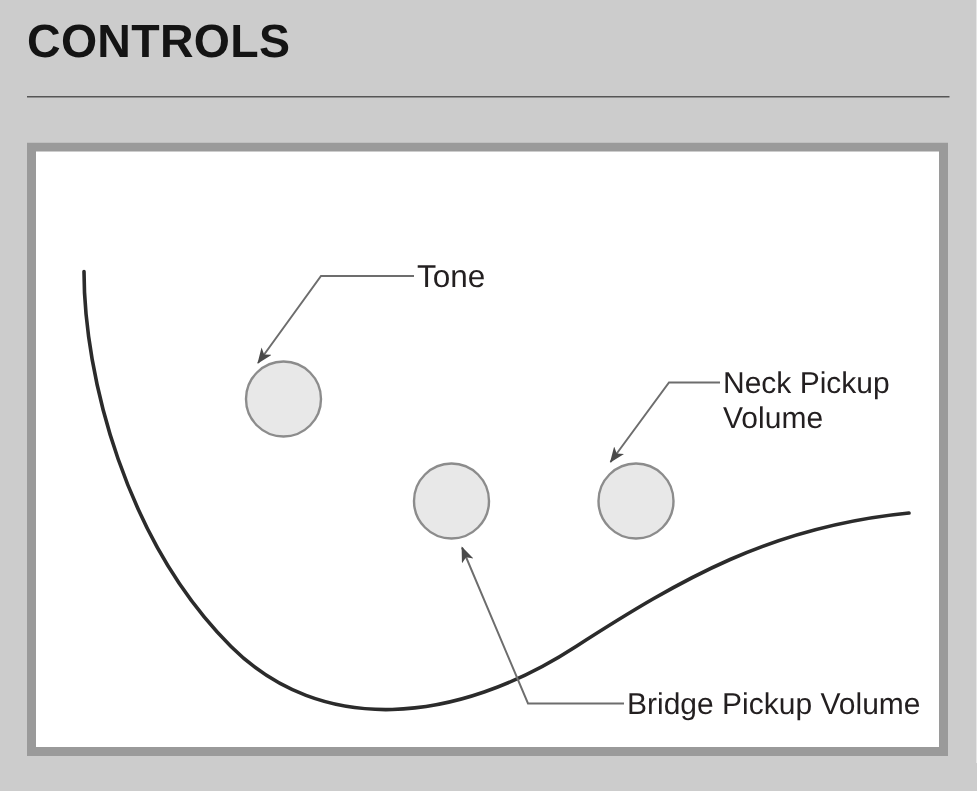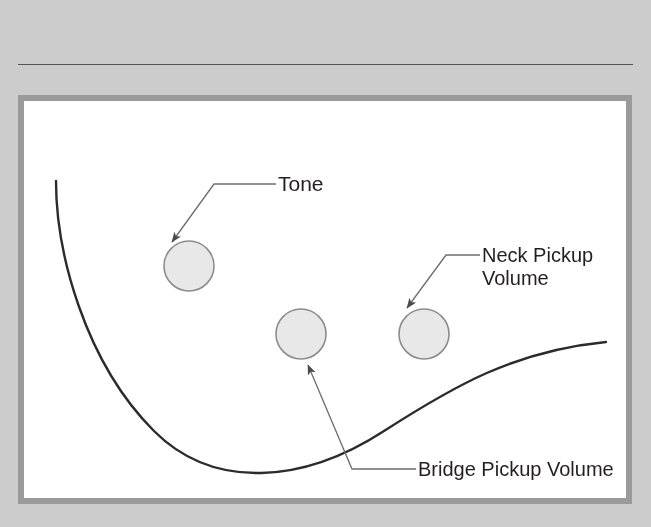--- a/index.html
+++ b/index.html
@@ -65,20 +65,21 @@
   }
   .lbl-small {
     font-size: 20px;
   }
 </style>
 </head>
 <body style="background: rgb(204, 204, 204);">
 
 <div id="page-root">
 
+  <div class="page-title" style="color: rgb(20, 20, 20);">CONTROLS</div>
 
   <div class="title-divider" style="background: rgb(85, 85, 85);"></div>
 
   <div class="diagram-panel" style="background: rgb(255, 255, 255); border-color: rgb(154, 154, 154);">
 
     <svg class="diagram-svg" viewBox="0 0 612 407" xmlns="http://www.w3.org/2000/svg">
 
       <defs>
         <marker id="arrowhead" markerWidth="9" markerHeight="9" refX="7.5" refY="3.2" orient="auto" markerUnits="strokeWidth">
           <path d="M0 0 L8 3.2 L0 6.4 L2.1 3.2 Z" fill="#4a4a4a"></path>

